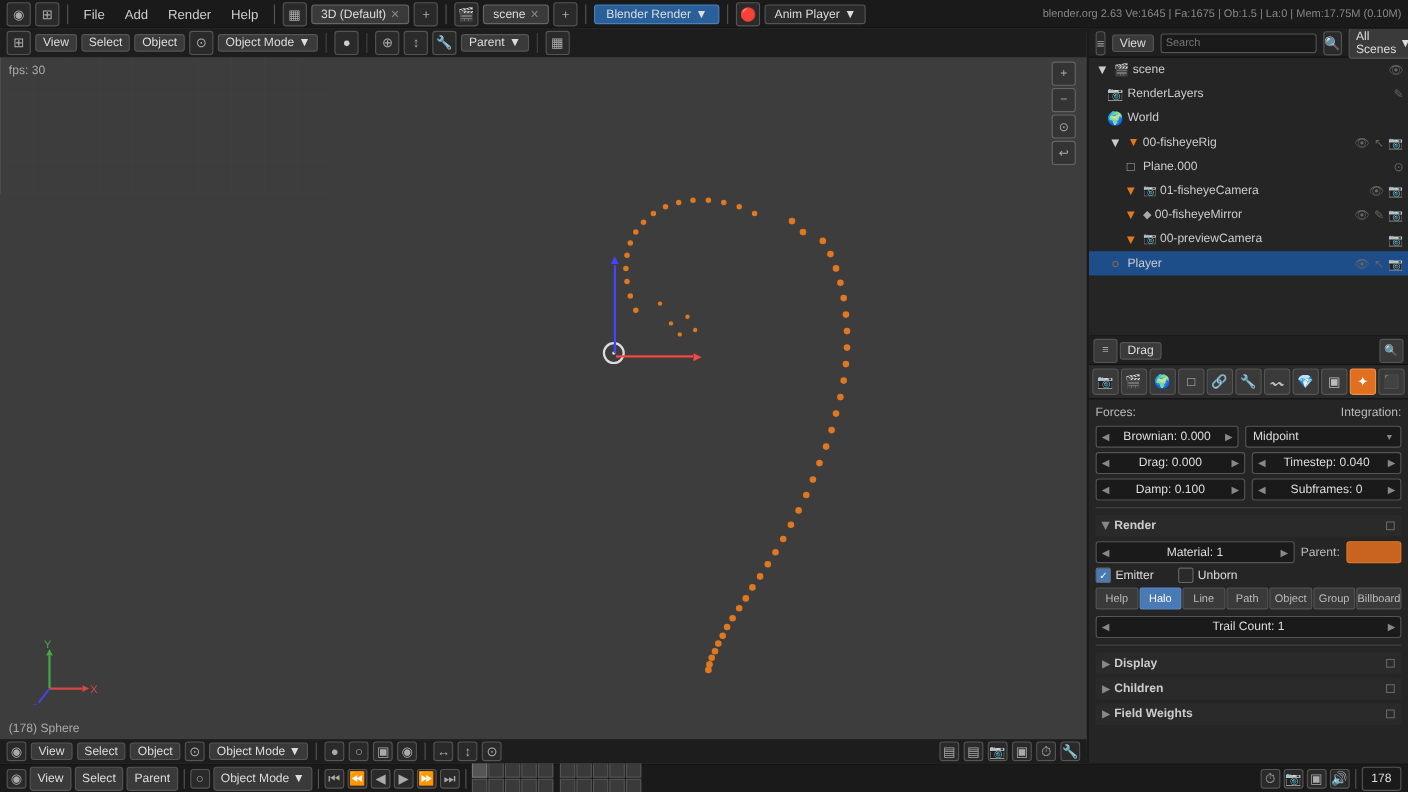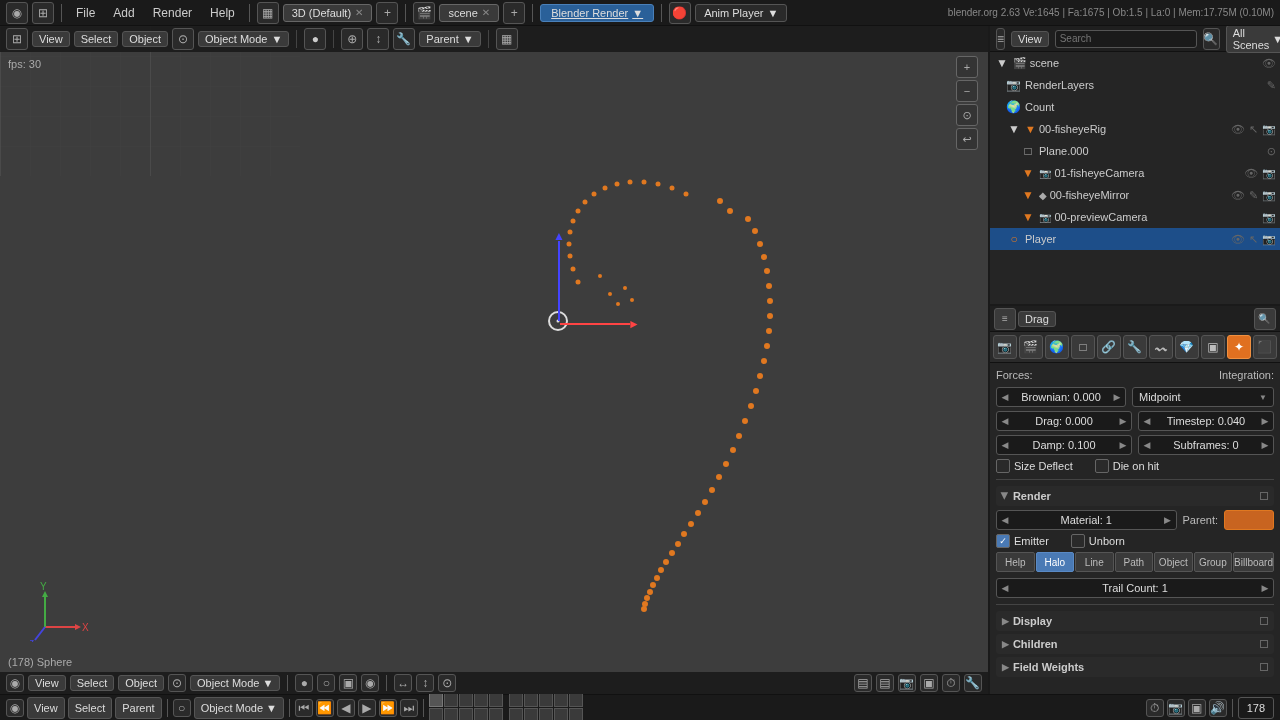--- a/index.html
+++ b/index.html
@@ -48,21 +48,21 @@
       display: flex; align-items: center; gap: 8px;
       font-size: 11px; color: #aaa;
     }
     .render-engine-btn {
       background: #2a6099;
       border: 1px solid #4a80b9;
       border-radius: 3px;
       padding: 2px 10px;
       color: #ddd;
       cursor: pointer;
-      display: flex; align-items: center; gap: 4px; text-decoration: underline;
+      display: flex; align-items: center; gap: 4px;
     }
     .anim-player-btn {
       background: #2a2a2a;
       border: 1px solid #555;
       border-radius: 3px;
       padding: 2px 8px;
       color: #ddd;
       cursor: pointer;
       display: flex; align-items: center; gap: 4px;
     }
@@ -706,21 +706,21 @@
       </div>
       <div class="outliner-item indent-1">
         <span class="outliner-icon" style="color:#4a9a4a;">📷</span>
         <span>RenderLayers</span>
         <div class="restrict-icons">
           <span class="restrict-icon">✎</span>
         </div>
       </div>
       <div class="outliner-item indent-1">
         <span class="outliner-icon" style="color:#4a9a4a;">🌍</span>
-        <span>Count</span>
+        <span>World</span>
       </div>
       <div class="outliner-item indent-1">
         <span class="outliner-icon">▼</span>
         <span style="color:#e07820;">▼</span>
         <span>00-fisheyeRig</span>
         <div class="restrict-icons">
           <span class="restrict-icon">👁</span>
           <span class="restrict-icon">↖</span>
           <span class="restrict-icon">📷</span>
         </div>
@@ -831,30 +831,20 @@
             <span class="field-value">Damp: <span>0.100</span></span>
             <span class="field-arrow">▶</span>
           </div>
           <div class="prop-field with-arrows" style="flex:1;">
             <span class="field-arrow">◀</span>
             <span class="field-value">Subframes: <span>0</span></span>
             <span class="field-arrow">▶</span>
           </div>
         </div>
 
-        <div class="prop-row">
-          <label class="checkbox-label">
-            <div class="checkbox unchecked"></div>
-            <span>Size Deflect</span>
-          </label>
-          <label class="checkbox-label" style="margin-left: 16px;">
-            <div class="checkbox unchecked"></div>
-            <span>Die on hit</span>
-          </label>
-        </div>
 
         <div class="divider"></div>
         <div class="collapse-section">
           <div class="collapse-header">
             <span class="collapse-arrow open">▶</span>
             <span>Render</span>
             <div style="margin-left:auto; width:8px; height:8px; border:1px solid #666; background:#2a2a2a;"></div>
           </div>
         </div>
 

